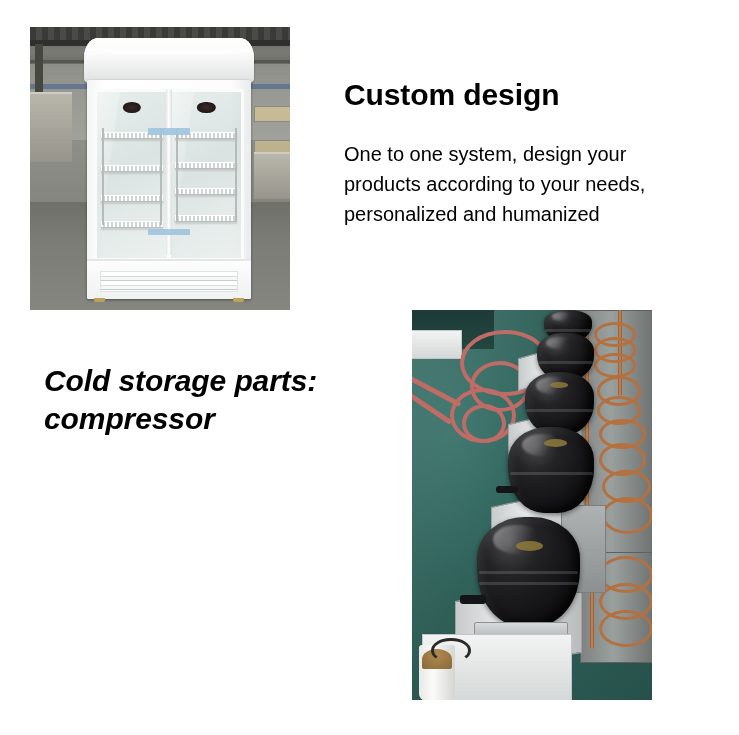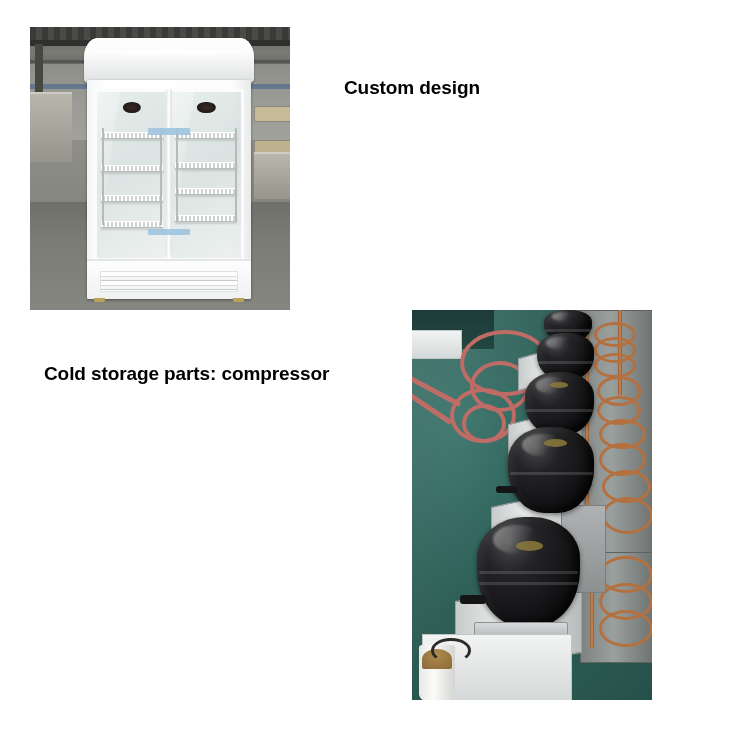--- a/index.html
+++ b/index.html
@@ -370,21 +370,21 @@
     position: absolute;
     border: 3px solid #2a2a28;
     border-bottom-color: transparent;
     border-radius: 50%;
     background: transparent;
   }
 
   
   .text-block { position: absolute; }
   .heading {
-    font-size: 19px;
+    font-size: 30px;
     font-weight: bold;
     line-height: 1.28;
     letter-spacing: -.1px;
     margin: 0;
     color: #000;
   }
   .body-copy {
     font-size: 20px;
     font-weight: normal;
     line-height: 1.48;
@@ -394,20 +394,21 @@
   #custom-design-block {
     left: 344px;
     top: 76px;
     width: 360px;
   }
   #custom-design-block .body-copy { margin-top: 26px; }
   #compressor-block {
     left: 44px;
     top: 362px;
     width: 290px;
+    font-style: italic;
   }
   #compressor-block .body-copy { margin-top: 28px; }
 </style>
 </head>
 <body>
 
 <div class="photo" id="fridge-photo">
   <div class="warehouse-bg"></div>
 
   <div class="roof-strip" style="top:0;height:5%;"></div>
@@ -461,20 +462,21 @@
         <div class="louvers"></div>
         <div class="foot" style="left:4%;"></div>
         <div class="foot" style="right:4%;"></div>
       </div>
     </div>
   </div>
 </div>
 
 <div class="text-block" id="custom-design-block">
   <h2 class="heading">Custom design</h2>
+  <p class="body-copy">One to one system, design your products according to your needs, personalized and humanized</p>
 </div>
 
 <div class="text-block" id="compressor-block">
   <h2 class="heading">Cold storage parts: compressor</h2>
 </div>
 
 <div class="photo" id="compressor-photo">
   <div class="shop-floor"></div>
   <div class="floor-sheen"></div>
   <div class="dark-top"></div>

